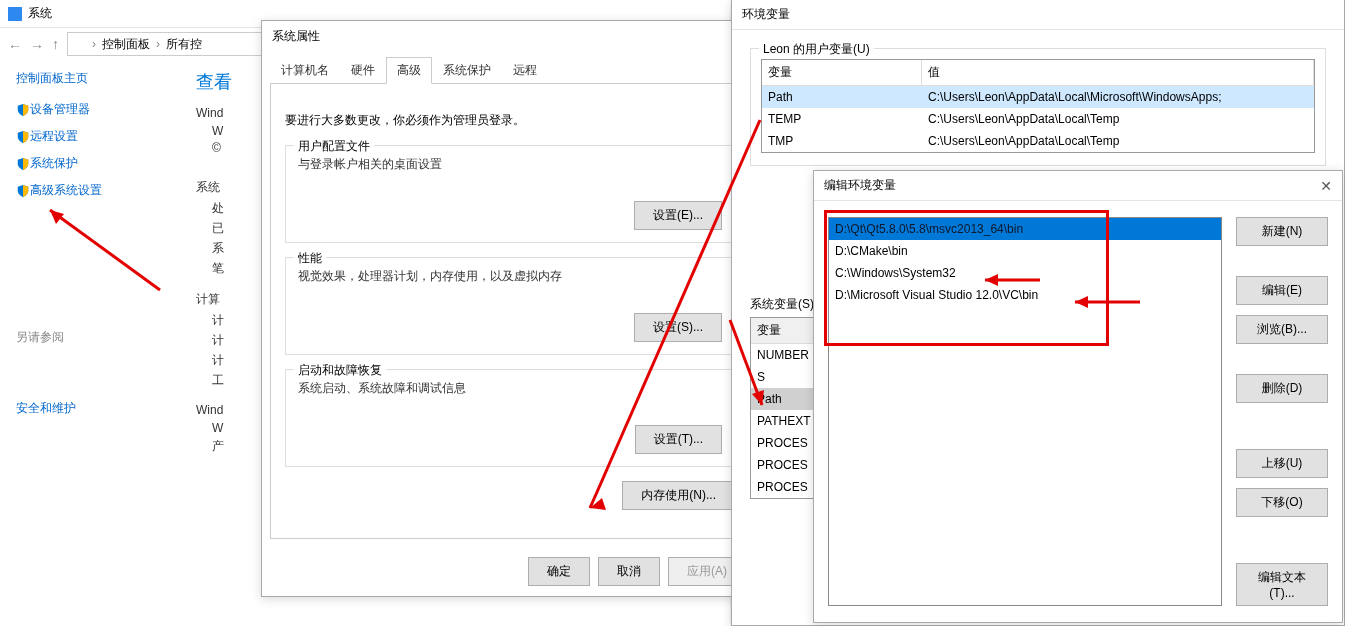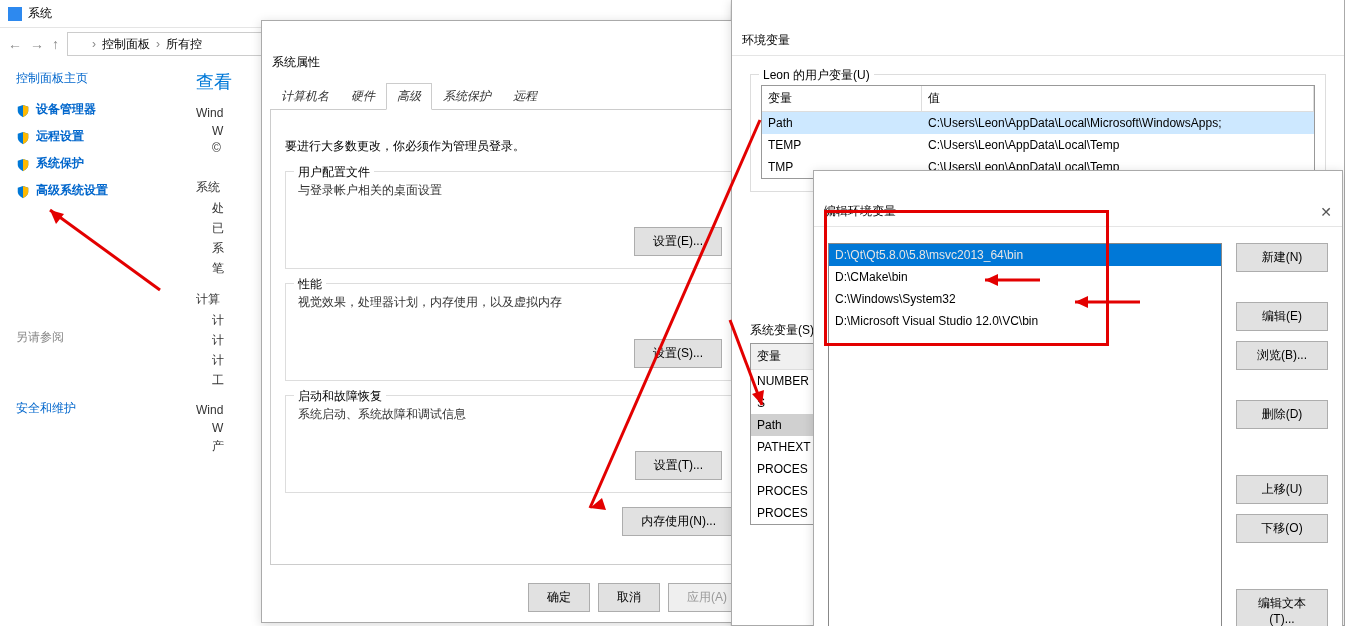--- a/index.html
+++ b/index.html
@@ -8,34 +8,34 @@
 .titlebar { display: flex; align-items: center; height: 28px; padding: 0 8px; background: #fff; border-bottom: 1px solid #e5e5e5; }
 .titlebar .icon-sq { width: 14px; height: 14px; background: #2d89ef; margin-right: 6px; }
 .titlebar-title { flex: 1; }
 .toolbar { display: flex; align-items: center; height: 32px; padding: 0 8px; gap: 8px; }
 .nav-arrow { color: #888; font-size: 14px; }
 .breadcrumb-bar { display: flex; align-items: center; flex: 1; border: 1px solid #ccc; height: 24px; padding: 0 6px; gap: 6px; }
 .breadcrumb-bar .sep { color: #888; }
 .sys-body { display: flex; padding: 10px 16px; gap: 20px; }
 .sidebar { width: 160px; display: flex; flex-direction: column; gap: 10px; }
 .sidebar-header { color: #0066cc; margin-bottom: 4px; }
-.sidebar-item { display: flex; align-items: flex-end; gap: 6px; color: #0066cc; font-weight: bold; }
+.sidebar-item { display: flex; align-items: center; color: #0066cc; }
 .shield { width: 14px; height: 14px; }
 .shield svg { width: 14px; height: 14px; }
 .main-col { flex: 1; }
 .main-heading { color: #0078d7; font-size: 18px; margin-bottom: 12px; }
 .info-label { color: #333; margin: 8px 0 4px; }
 .indent { padding-left: 16px; color: #333; margin: 3px 0; }
 .see-also-hdr { color: #888; margin-top: 120px; margin-bottom: 8px; }
 
 
 .dlg-sysprop { left: 261px; top: 20px; width: 498px; height: auto; }
-.dlg-title { height: 30px; display: flex; align-items: center; padding: 0 10px; margin-top: 26px; }
+.dlg-title { height: 30px; display: flex; align-items: center; padding: 0 10px; }
 .dlg-close { margin-left: auto; color: #555; font-size: 14px; }
-.tabstrip { display: flex; gap: 0; padding: 6px 8px 0; background: #fff; font-style: italic; }
+.tabstrip { display: flex; gap: 0; padding: 6px 8px 0; background: #fff; }
 .tab { padding: 4px 10px; border: 1px solid transparent; color: #333; }
 .tab.active { border: 1px solid #ccc; border-bottom: 1px solid #fff; background: #fff; position: relative; z-index: 1; }
 .tab-content { border: 1px solid #ccc; margin: 0 8px 8px; padding: 28px 14px; margin-top: -1px; }
 .section-instruct { margin-bottom: 16px; }
 .groupbox { border: 1px solid #ddd; padding: 10px 12px 12px; margin-bottom: 14px; position: relative; }
 .groupbox-label { position: absolute; top: -8px; left: 8px; background: #fff; padding: 0 4px; }
 .gb-text { color: #333; margin-bottom: 28px; }
 .gb-btns { display: flex; justify-content: flex-end; }
 .btn { border: 1px solid #adadad; background: #e1e1e1; padding: 5px 18px; cursor: pointer; }
 .btn.disabled { color: #999; background: #efefef; }
@@ -57,21 +57,21 @@
 .env-cell:first-child { width: 160px; }
 .env-cell:last-child { flex: 1; }
 .env-sys-table { border: 1px solid #999; background: #fff; }
 .env-section-label { margin: 8px 0 4px 18px; }
 
 
 .dlg-edit { left: 813px; top: 170px; width: 530px; height: auto; z-index: 10; }
 .edit-body { display: flex; padding: 16px 14px; gap: 14px; }
 .edit-list { flex: 1; border: 1px solid #888; background: #fff; min-height: 380px; }
 .edit-item { padding: 4px 6px; }
-.edit-item.sel { background: #0078d7; color: #e5e5e5; }
+.edit-item.sel { background: #0078d7; color: #0f172a; }
 .edit-btns { display: flex; flex-direction: column; gap: 10px; width: 92px; }
 .edit-btns .spacer { height: 10px; }
 .edit-btns .spacer2 { height: 26px; }
 .red-box { border: 3px solid #e30000; position: absolute; pointer-events: none; }
 
 
 .arrow-svg { position: absolute; pointer-events: none; }
 .arrow-svg line, .arrow-svg polyline { stroke: #e30000; stroke-width: 3; fill: none; }
 .arrow-svg polygon { fill: #e30000; }
 </style>

